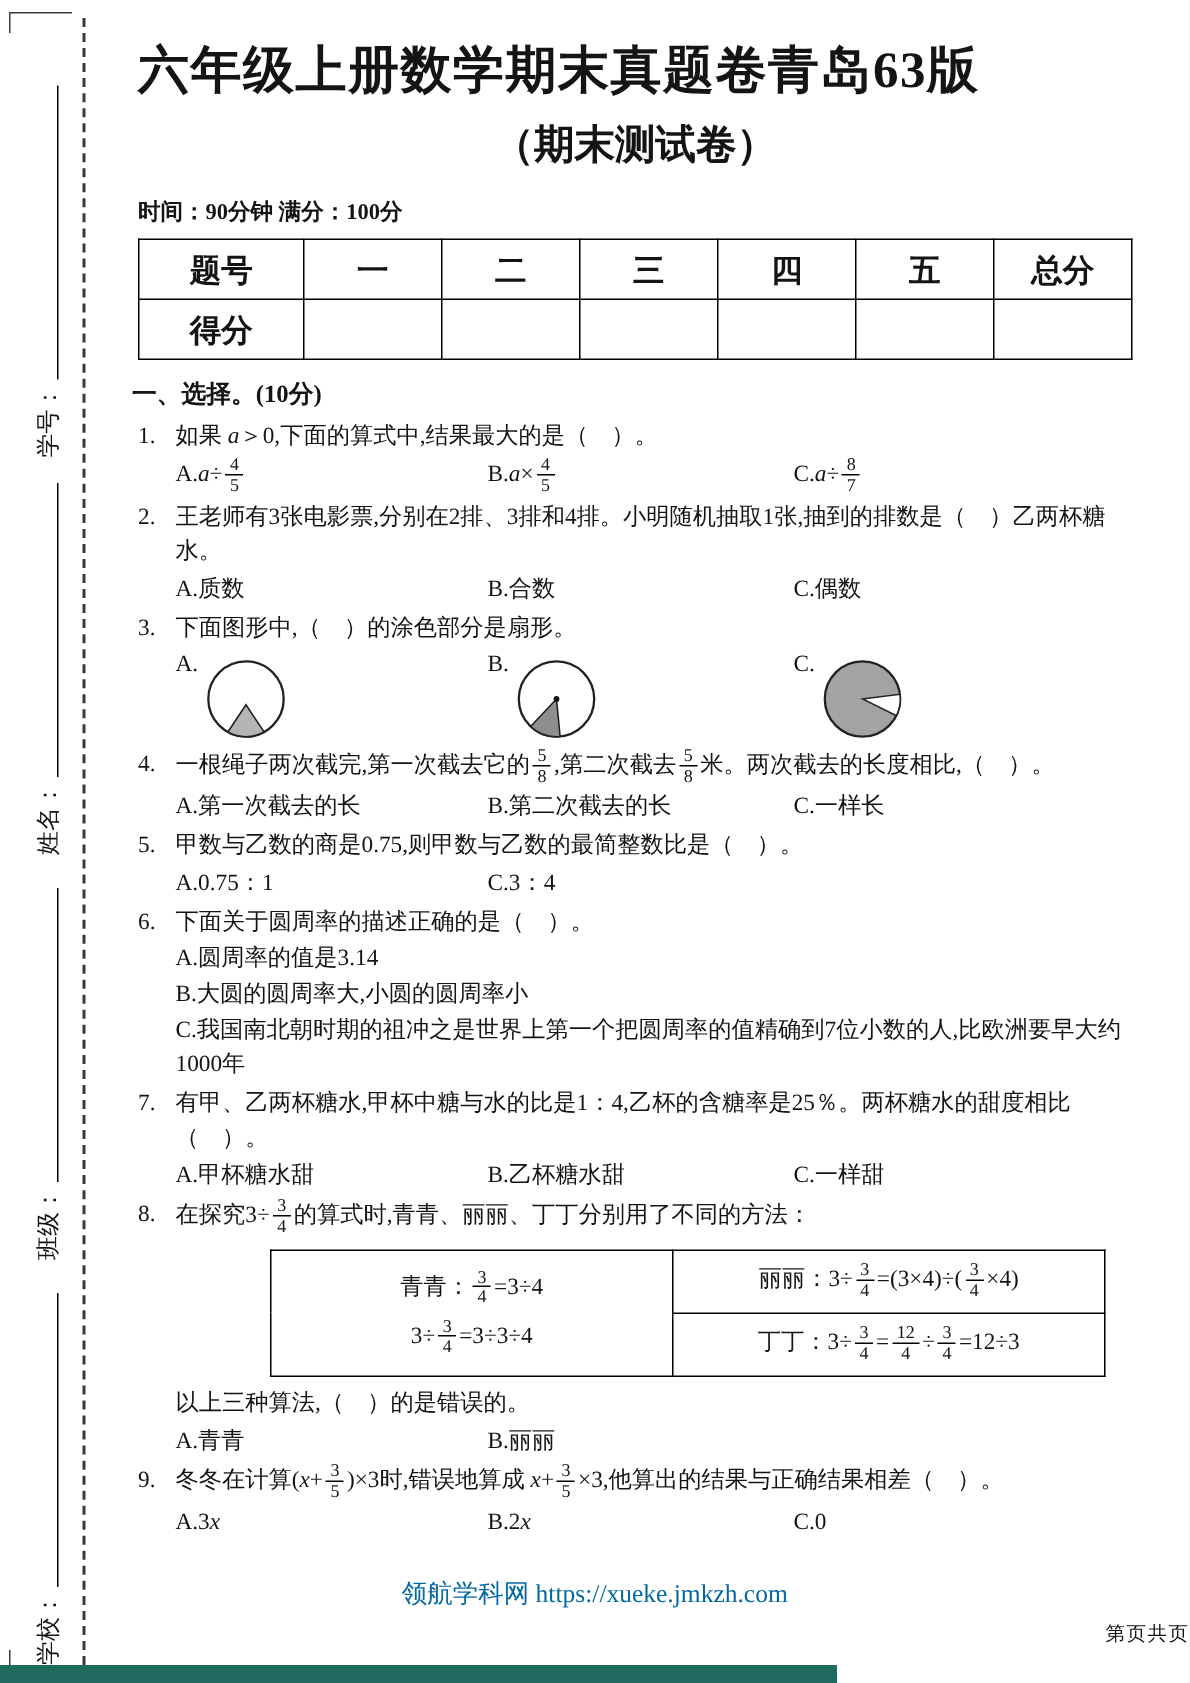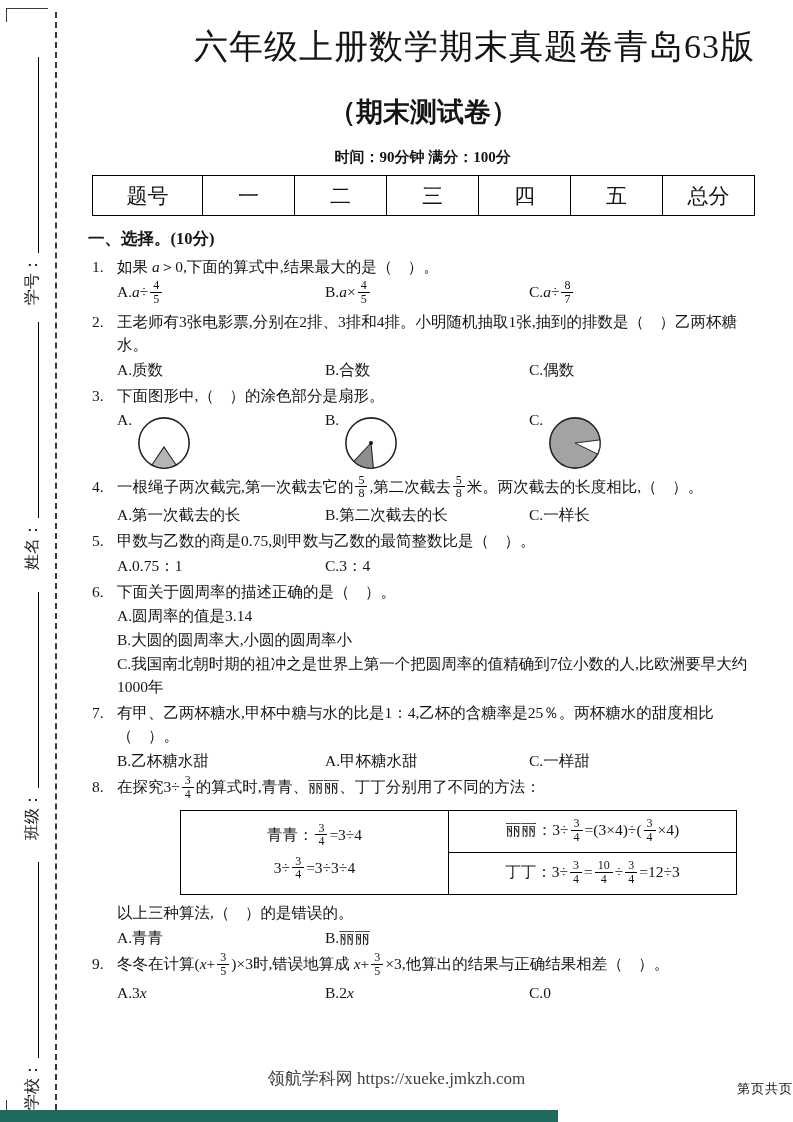--- a/index.html
+++ b/index.html
@@ -9,26 +9,26 @@
 
   
   .seal-dash{position:absolute;left:55px;top:12px;bottom:12px;border-left:2px dashed #3a3a3a}
   .corner-tl{position:absolute;left:6px;top:8px;width:42px;height:14px;border-top:1.6px solid #3a3a3a;border-left:1.6px solid #3a3a3a}
   .corner-bl{position:absolute;left:6px;bottom:8px;width:42px;height:14px;border-bottom:1.6px solid #3a3a3a;border-left:1.6px solid #3a3a3a}
   .seal-field{position:absolute;left:-95px;width:250px;height:26px;transform:rotate(-90deg);display:flex;align-items:flex-end;font-size:16px;white-space:nowrap}
   .seal-field .blank-line{flex:1;border-bottom:1.3px solid #000;height:2px;margin:0 2px 4px 4px}
 
   
   .content{position:absolute;left:92px;top:24px;width:663px}
-  .title{font-size:34px;font-weight:400;text-align:right;letter-spacing:1px}
-  .subtitle{font-size:27px;font-weight:700;text-align:center;margin-top:24px}
-  .time-info{font-size:15px;font-weight:600;text-align:center;margin:18px 2px 8px 0}
+  .title{font-size:34px;font-weight:700;text-align:left;letter-spacing:1px}
+  .subtitle{font-size:27px;font-weight:700;text-align:center;margin-top:8px}
+  .time-info{font-size:15px;font-weight:600;text-align:left;margin:18px 2px 8px 0}
 
   table.score{width:100%;border-collapse:collapse;table-layout:fixed}
-  table.score td{border:1.6px solid #000;height:40px;text-align:center;font-size:21px;font-weight:400}
+  table.score td{border:1.6px solid #000;height:40px;text-align:center;font-size:21px;font-weight:700}
   table.score td.c0{width:110px}
 
   .section-title{font-size:16.5px;font-weight:700;margin:12px 0 5px -4px}
 
   .question{margin:1px 0 3px 0}
   .q-line{display:flex;font-size:15.5px;line-height:23px;margin-top:3px}
   .q-num{flex:none;width:25px}
   .q-text{flex:1}
   .options{display:grid;grid-template-columns:208px 204px 1fr;padding-left:25px;font-size:15.5px;line-height:23px;margin-top:2px}
   .option-lines{padding-left:25px;font-size:15.5px;line-height:23px}
@@ -43,21 +43,21 @@
   .figure{display:flex;align-items:flex-start;gap:3px;font-size:15.5px}
   .figure svg{margin-top:3px}
 
   .method-table{border-collapse:collapse;margin:8px 0 6px 88px}
   .method-table td{border:1.3px solid #000;padding:5px 10px;font-size:15.5px;text-align:center}
   .mt-left{width:268px}
   .mt-right{width:288px}
   .mt-left > div{margin:7px 0}
 
   
-  .watermark{position:absolute;left:0;right:0;bottom:32px;text-align:center;font-size:17px;color:#404040}
+  .watermark{position:absolute;left:0;right:0;bottom:48px;text-align:center;font-size:17px;color:#0369a1}
   .page-info{position:absolute;left:0;right:0;bottom:24px;text-align:right;font-size:13px;letter-spacing:1px}
   .bottom-bar{position:absolute;left:0;bottom:0;width:558px;height:12px;background:#20695e}
 </style>
 </head>
 <body>
 
 <div class="page">
 
   <div class="corner-tl"></div>
   <div class="corner-bl"></div>
@@ -89,20 +89,29 @@
     <table class="score">
       <tbody>
           <tr>
         <td class="c0">题号</td>
         <td>一</td>
         <td>二</td>
         <td>三</td>
         <td>四</td>
         <td>五</td>
         <td>总分</td>
+      </tr>
+      <tr>
+        <td class="c0">得分</td>
+        <td></td>
+        <td></td>
+        <td></td>
+        <td></td>
+        <td></td>
+        <td></td>
       </tr>
     </tbody>
       </table>
 
     <div class="section-title">一、选择。(10分)</div>
 
     <div class="question">
       <div class="q-line">
         <span class="q-num">1.</span>
         <span class="q-text">如果 <i>a</i>＞0,下面的算式中,结果最大的是（　）。</span>
@@ -206,22 +215,22 @@
         <div>C.我国南北朝时期的祖冲之是世界上第一个把圆周率的值精确到7位小数的人,比欧洲要早大约1000年</div>
       </div>
     </div>
 
     <div class="question">
       <div class="q-line">
         <span class="q-num">7.</span>
         <span class="q-text">有甲、乙两杯糖水,甲杯中糖与水的比是1：4,乙杯的含糖率是25％。两杯糖水的甜度相比（　）。</span>
       </div>
       <div class="options">
+        <span>A.甲杯糖水甜</span>
         <span>B.乙杯糖水甜</span>
-        <span>A.甲杯糖水甜</span>
         <span>C.一样甜</span>
       </div>
     </div>
 
     <div class="question">
       <div class="q-line">
         <span class="q-num">8.</span>
         <span class="q-text">在探究3÷<span class="frac">
               <span class="fnum">3</span>
               <span class="fden">4</span>
@@ -246,21 +255,21 @@
                 </span>=(3×4)÷(<span class="frac">
                   <span class="fnum">3</span>
                   <span class="fden">4</span>
                 </span>×4)</td>
         </tr>
         <tr>
           <td class="mt-right">丁丁：3÷<span class="frac">
                   <span class="fnum">3</span>
                   <span class="fden">4</span>
                 </span>=<span class="frac">
-                  <span class="fnum">10</span>
+                  <span class="fnum">12</span>
                   <span class="fden">4</span>
                 </span>÷<span class="frac">
                   <span class="fnum">3</span>
                   <span class="fden">4</span>
                 </span>=12÷3</td>
         </tr>
       </tbody>
         </table>
       <div class="option-lines">
         <div>以上三种算法,（　）的是错误的。</div>

